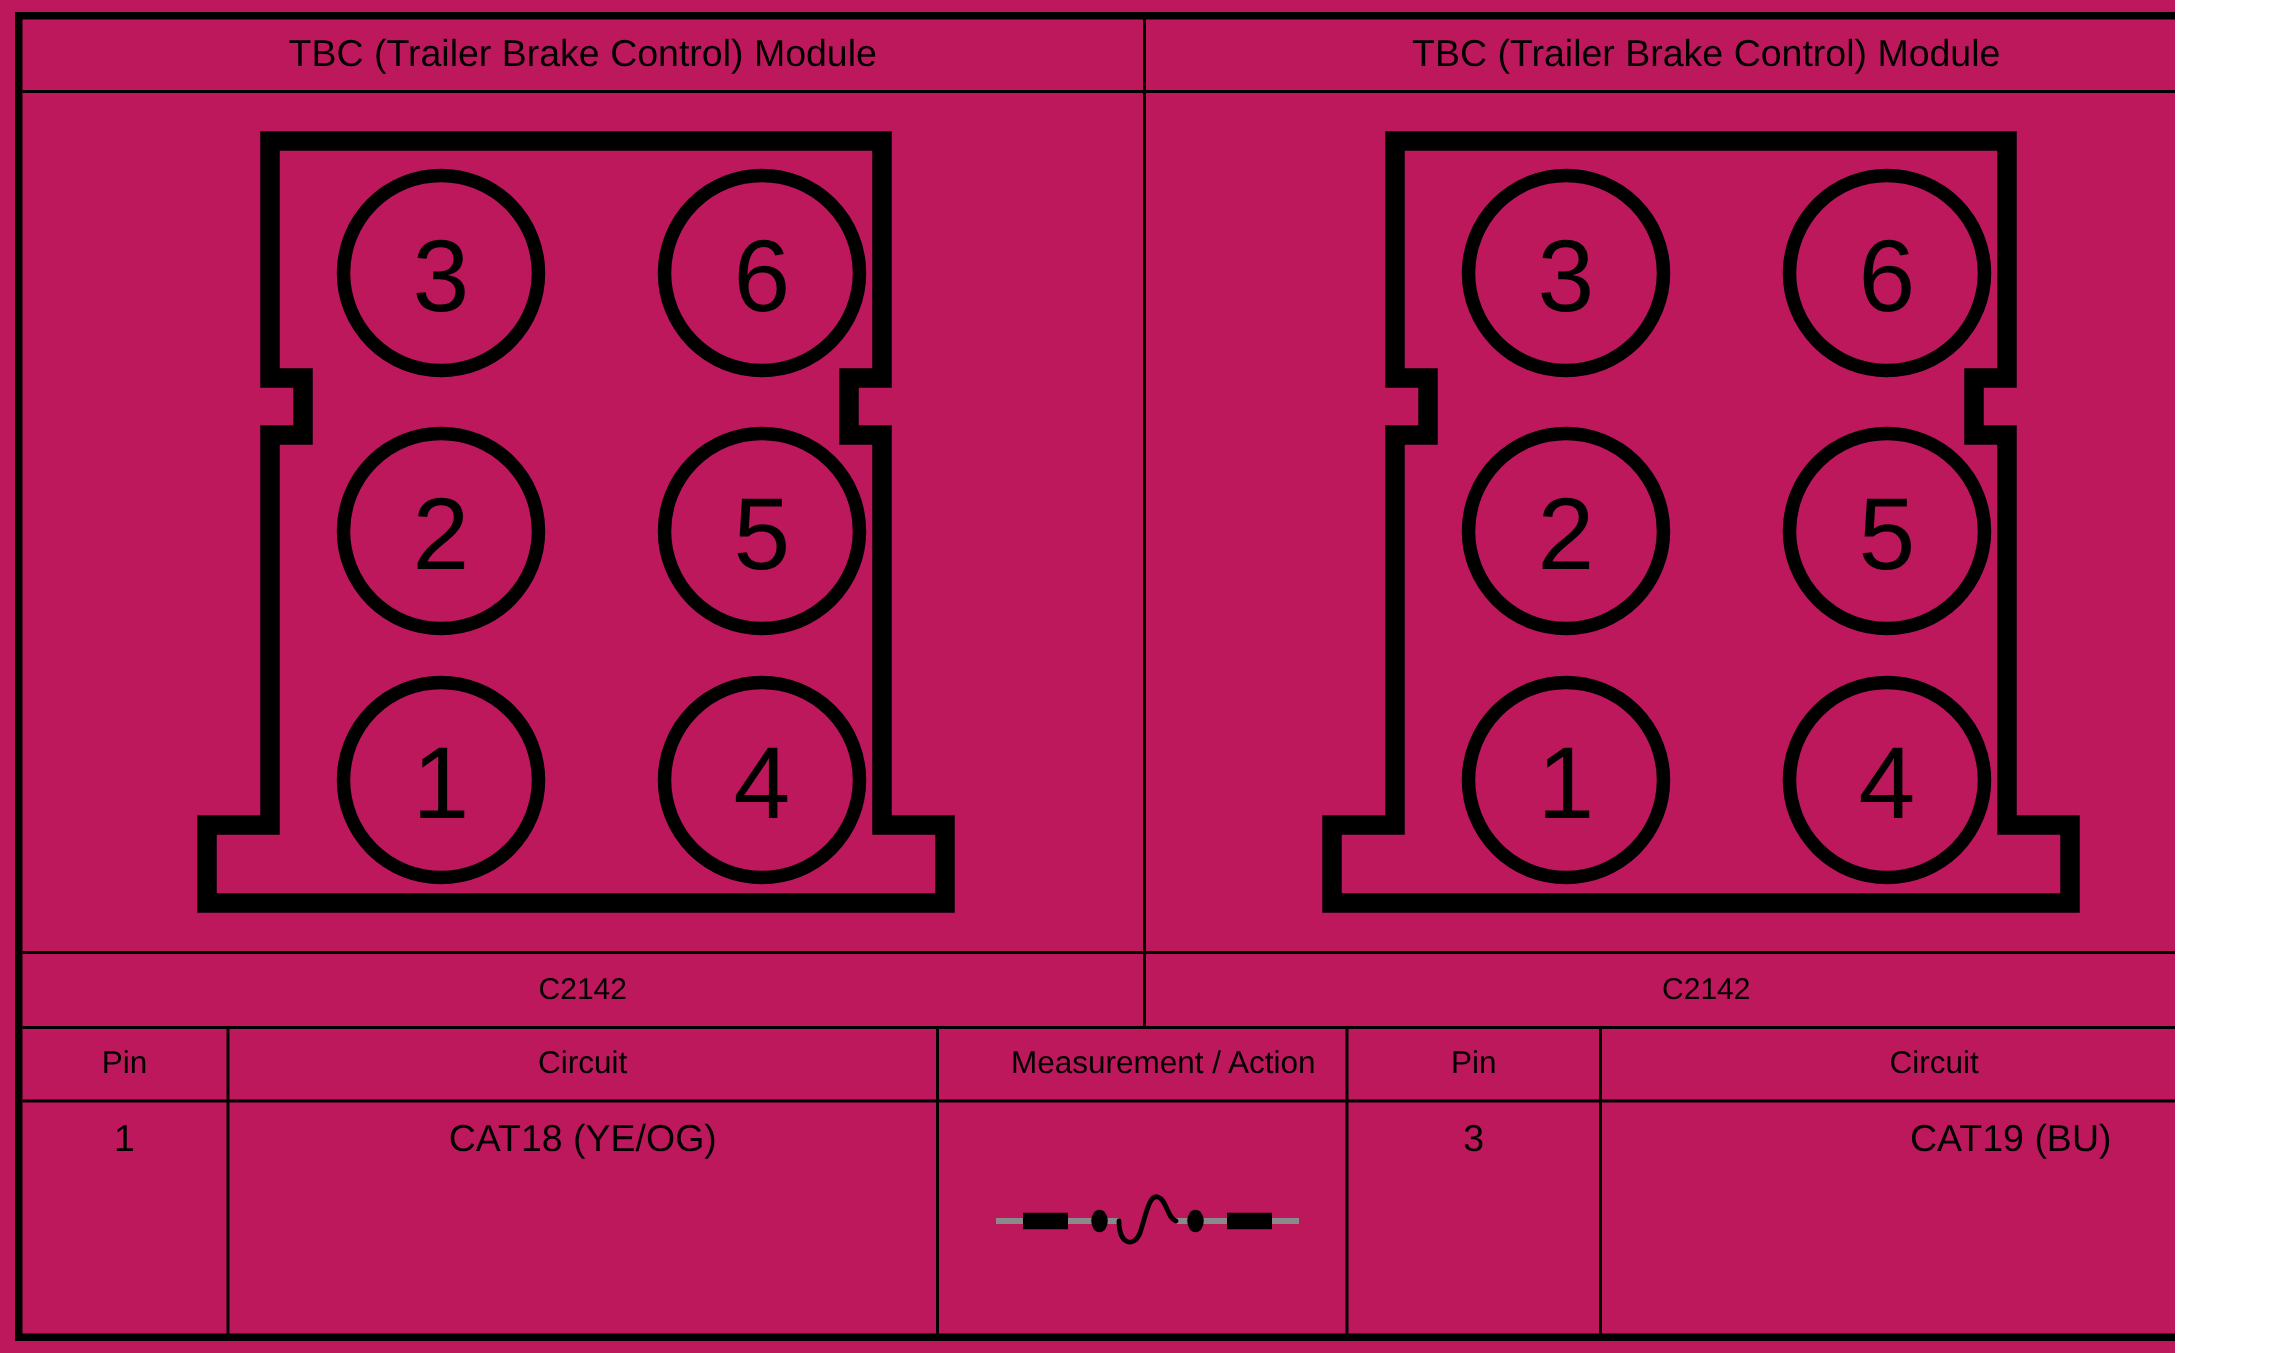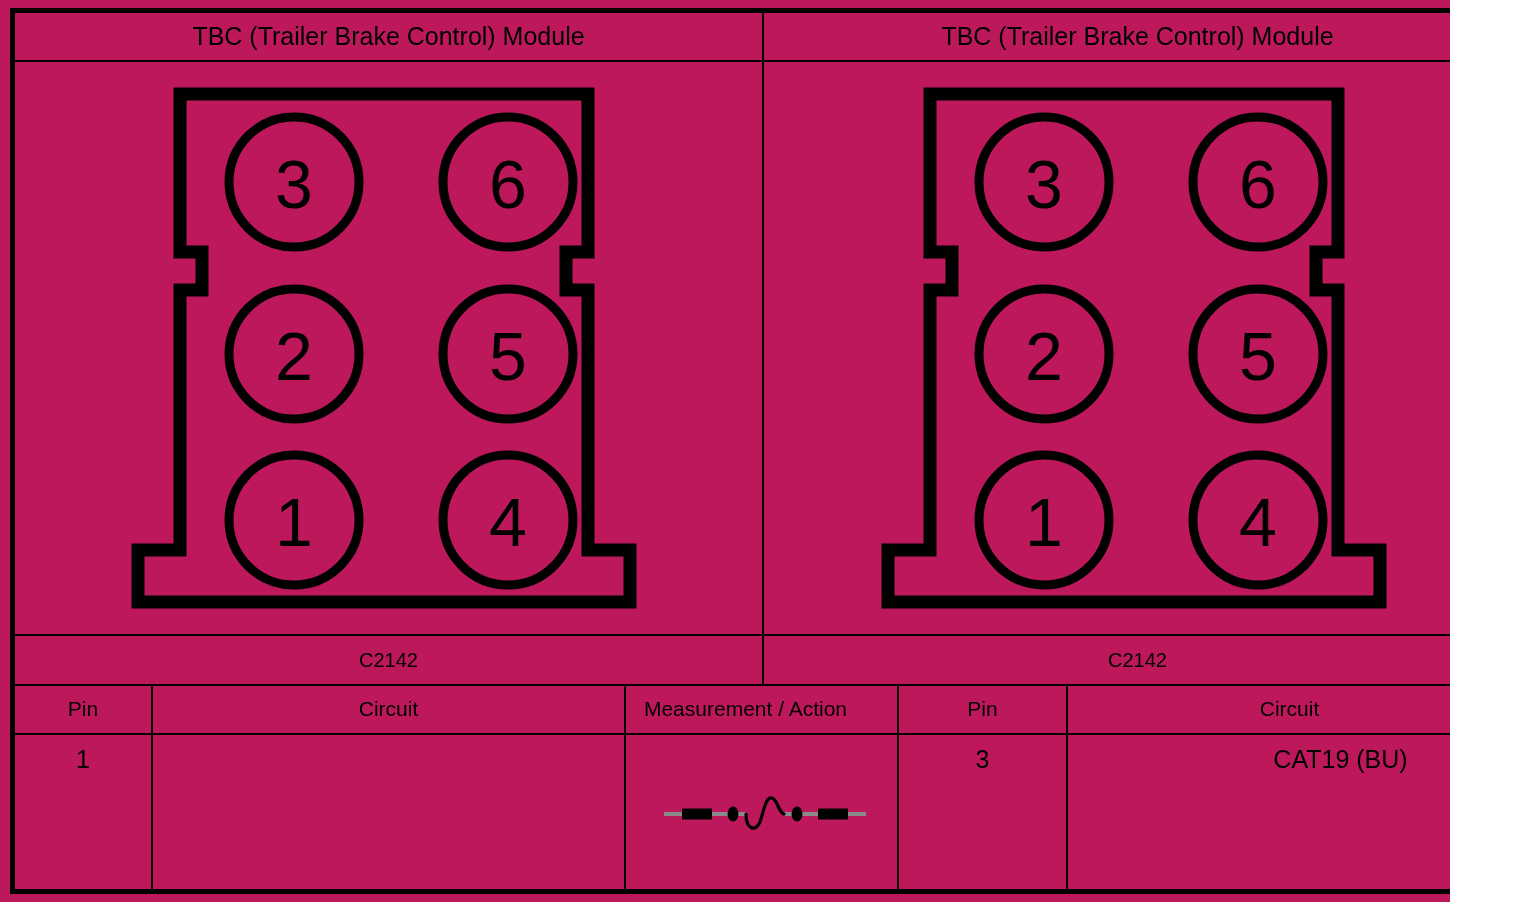--- a/index.html
+++ b/index.html
@@ -158,28 +158,29 @@
   </div>
 
   <div class="cell conn-txt" style="left:15px;top:636px;width:747px;height:48px;">C2142</div>
 
   <div class="cell conn-txt" style="left:764px;top:636px;width:747px;height:48px;">C2142</div>
 
   <div class="cell head-txt" style="left:15px;top:686px;width:136px;height:47px;">Pin</div>
 
   <div class="cell head-txt" style="left:153px;top:686px;width:471px;height:47px;">Circuit</div>
 
-  <div class="cell head-txt" style="left:610px;top:686px;width:271px;height:47px;">Measurement / Action</div>
+  <div class="cell head-txt" style="left:640px;top:686px;width:271px;height:47px;">Measurement / Action</div>
 
   <div class="cell head-txt" style="left:899px;top:686px;width:167px;height:47px;">Pin</div>
 
   <div class="cell head-txt" style="left:1068px;top:686px;width:443px;height:47px;">Circuit</div>
 
   <div class="cell data-txt" style="left:15px;top:738px;width:136px;height:42px;">1</div>
 
+  <div class="cell data-txt" style="left:153px;top:738px;width:471px;height:42px;">CAT18 (YE/OG)</div>
 
   <div class="cell data-txt" style="left:899px;top:738px;width:167px;height:42px;">3</div>
 
   <div class="cell data-txt" style="left:1119px;top:738px;width:443px;height:42px;">CAT19 (BU)</div>
 
   <div class="meas-wrap" style="left:660px;top:786px;width:210px;height:56px;">
     <svg width="210" height="56" viewBox="0 0 210 56" xmlns="http://www.w3.org/2000/svg">
 
       <line x1="4" y1="28" x2="86" y2="28" stroke="#8a8a8a" stroke-width="4"></line>
       <line x1="124" y1="28" x2="206" y2="28" stroke="#8a8a8a" stroke-width="4"></line>

